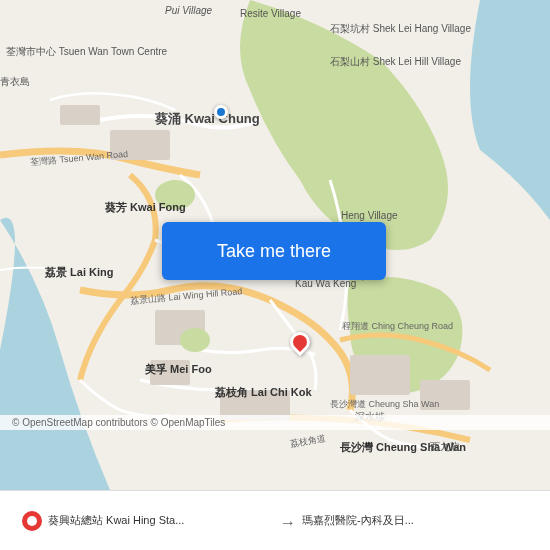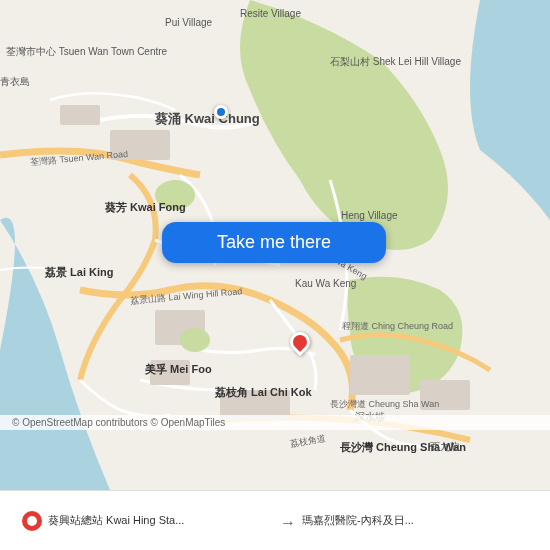--- a/index.html
+++ b/index.html
@@ -16,25 +16,25 @@
       position: relative;
       overflow: hidden;
       background: #e8e0d8;
     }
     
     #take-me-there-btn {
       position: absolute;
       top: 222px;
       left: 162px;
       width: 224px;
-      height: 41px;
+      height: 58px;
       background: #1a73e8;
       color: white;
       border: none;
-      border-radius: 14px;
+      border-radius: 6px;
       font-size: 18px;
       font-weight: 500;
       cursor: pointer;
       display: flex;
       align-items: center;
       justify-content: center;
       box-shadow: 0 2px 8px rgba(0,0,0,0.3);
       z-index: 100;
     }
     
@@ -211,23 +211,24 @@
   <div class="map-label large" style="top:110px;left:155px;">葵涌 Kwai Chung</div>
   <div class="map-label bold" style="top:200px;left:105px;">葵芳 Kwai Fong</div>
   <div class="map-label road-label" style="top:290px;left:130px;transform:rotate(-5deg);">荔景山路 Lai Wing Hill Road</div>
   <div class="map-label bold" style="top:265px;left:45px;">荔景 Lai King</div>
   <div class="map-label" style="top:210px;left:305px;padding-left:36px;">Heng Village</div>
   <div class="map-label" style="top:278px;left:295px;">Kau Wa Keng</div>
   <div class="map-label road-label" style="top:152px;left:30px;transform:rotate(-5deg);">荃灣路 Tsuen Wan Road</div>
   <div class="map-label bold" style="top:362px;left:145px;">美孚 Mei Foo</div>
   <div class="map-label bold" style="top:385px;left:215px;">荔枝角 Lai Chi Kok</div>
   <div class="map-label road-label" style="top:398px;left:330px;">長沙灣道 Cheung Sha Wan</div>
+  <div class="map-label" style="top:22px;left:330px;">石梨坑村 Shek Lei Hang Village</div>
   <div class="map-label" style="top:55px;left:330px;">石梨山村 Shek Lei Hill Village</div>
   <div class="map-label" style="top:8px;left:240px;">Resite Village</div>
-  <div class="map-label" style="top:17px;left:165px;">Pui Village</div>
+  <div class="map-label" style="top:5px;left:165px;font-style:italic;">Pui Village</div>
   <div class="map-label" style="top:45px;left:0px;padding-left:6px;">荃灣市中心 Tsuen Wan Town Centre</div>
   <div class="map-label road-label" style="top:250px;left:287px;transform:rotate(30deg);">九龍徑 Kau Wa Keng</div>
   <div class="map-label road-label" style="top:320px;left:342px;">程翔道 Ching Cheung Road</div>
   <div class="map-label bold" style="top:440px;left:340px;">長沙灣 Cheung Sha Wan</div>
   <div class="map-label" style="top:410px;left:355px;">深水埗</div>
   <div class="map-label road-label" style="top:435px;left:290px;transform:rotate(-10deg);">荔枝角道</div>
   <div class="map-label" style="top:440px;left:430px;">西九龍</div>
   <div class="map-label" style="top:75px;left:0px;">青衣島</div>
 
   <div class="origin-dot" style="top: 105px; left: 214px;"></div>

